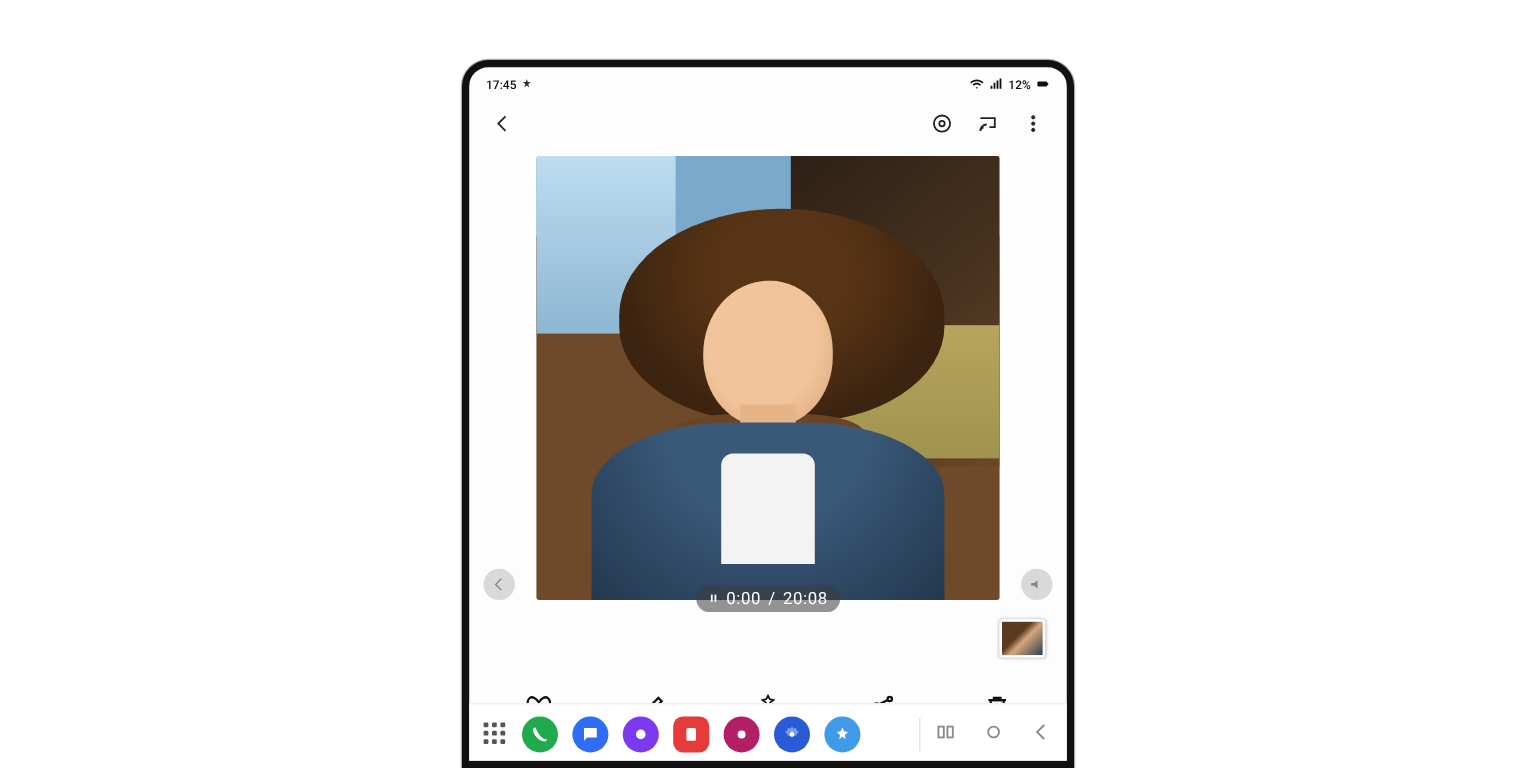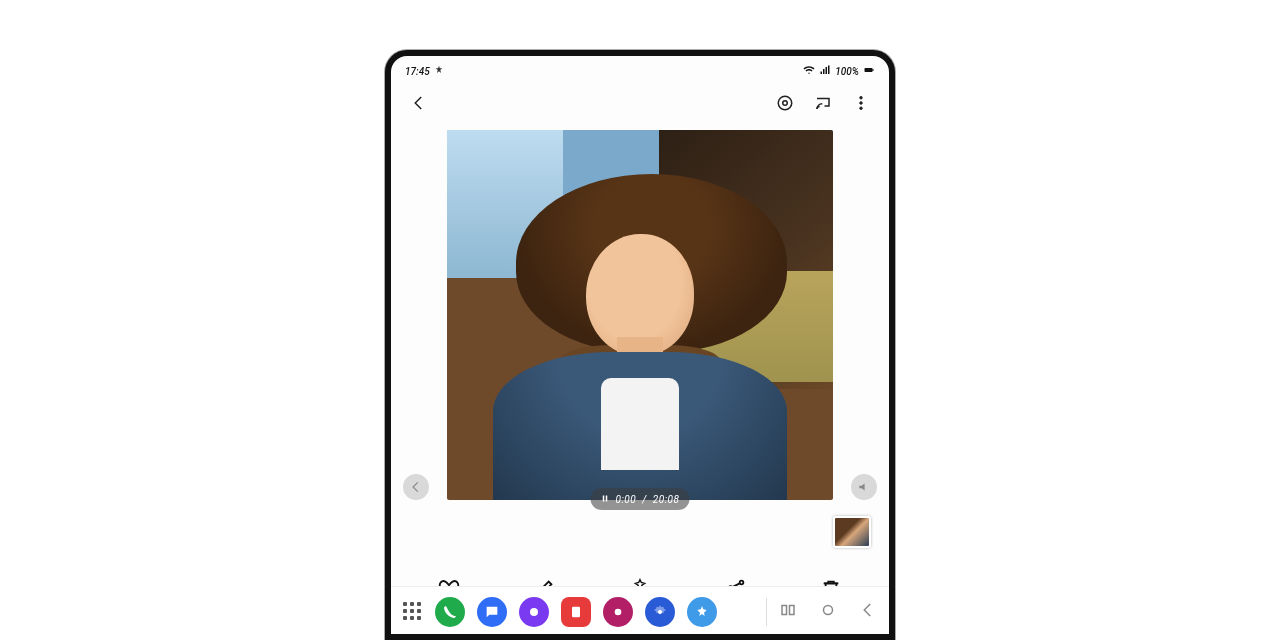--- a/index.html
+++ b/index.html
@@ -1,19 +1,19 @@
 <!DOCTYPE html>
 <html><head>
 <meta charset="utf-8">
 <style>
   * { box-sizing: border-box; margin: 0; padding: 0; }
   html, body { width: 1280px; height: 640px; background: #ffffff; font-family: -apple-system, "Segoe UI", Roboto, Arial, sans-serif; }
 
   
-  .stage { width: 1280px; height: 640px; display: flex; align-items: flex-start; justify-content: center; font-style: italic; }
+  .stage { width: 1280px; height: 640px; display: flex; align-items: flex-start; justify-content: center; }
   .tablet-frame {
     margin-top: 50px;
     width: 510px; height: 590px; 
     background: #fdfdfd;
     border: 6px solid #111;
     border-radius: 22px 22px 0 0;
     overflow: hidden;
     position: relative;
     box-shadow: 0 0 0 1px #aaa;
   }
@@ -51,21 +51,21 @@
   .photo-face  { position:absolute; left:36%; top:28%; width:28%; height:33%; border-radius:50% 48% 48% 48%; background: radial-gradient(ellipse at 45% 40%, #f2c49b 55%, #d8a175 100%);}
   .photo-neck  { position:absolute; left:44%; top:56%; width:12%; height:12%; background:#e6b486;}
   .photo-jacket{ position:absolute; left:12%; top:60%; width:76%; height:40%; border-radius:40% 40% 0 0; background: radial-gradient(ellipse at 50% 0%, #3a5878 40%, #23384e 100%);}
   .photo-tee   { position:absolute; left:40%; top:67%; width:20%; height:25%; background:#f3f3f3; border-radius:10px 10px 0 0;}
   .photo-collar{ position:absolute; left:29%; top:58%; width:42%; height:14%; border-radius:40% 40% 60% 60%; background:#6a4523;}
 
   .play-pill {
     position: absolute; left: 50%; bottom: 34px; transform: translateX(-50%);
     height: 22px; padding: 0 10px; border-radius: 12px;
     background: rgba(60,60,60,.55); color:#fff;
-    display:flex; align-items:center; gap:6px; font-size:10px; letter-spacing:.5px;
+    display:flex; align-items:center; gap:6px; font-size:14px; letter-spacing:.5px;
   }
   .play-pill svg { width:9px; height:9px; fill:#fff; }
 
   .side-circle {
     position:absolute; width:26px; height:26px; border-radius:50%;
     background:#d9d9d9; display:flex; align-items:center; justify-content:center;
   }
   .side-circle svg{width:14px;height:14px;fill:#888;}
   .side-left { left:12px; bottom:44px;}
   .side-right{ right:12px; bottom:44px;}
@@ -118,21 +118,21 @@
         <span>
           <svg viewBox="0 0 24 24">
               <path fill="#111" d="M12 20l-2-2c1-1 3-1 4 0l-2 2zm-5-5l-2-2c4-4 10-4 14 0l-2 2c-3-3-7-3-10 0zm-4-4l-2-2c6-6 16-6 22 0l-2 2c-5-5-13-5-18 0z"></path>
             </svg>
         </span>
         <span>
           <svg viewBox="0 0 24 24">
               <path fill="#111" d="M3 20h3v-5H3v5zm5 0h3V10H8v10zm5 0h3V6h-3v14zm5 0h3V3h-3v17z"></path>
             </svg>
         </span>
-        <span>100%</span>
+        <span>12%</span>
         <span>
           <svg viewBox="0 0 24 24">
               <rect x="3" y="8" width="16" height="8" rx="1.5" fill="#111"></rect>
               <rect x="19" y="10" width="2" height="4" fill="#111"></rect>
             </svg>
         </span>
       </div>
     </div>
 
     <div class="nav-bar">

